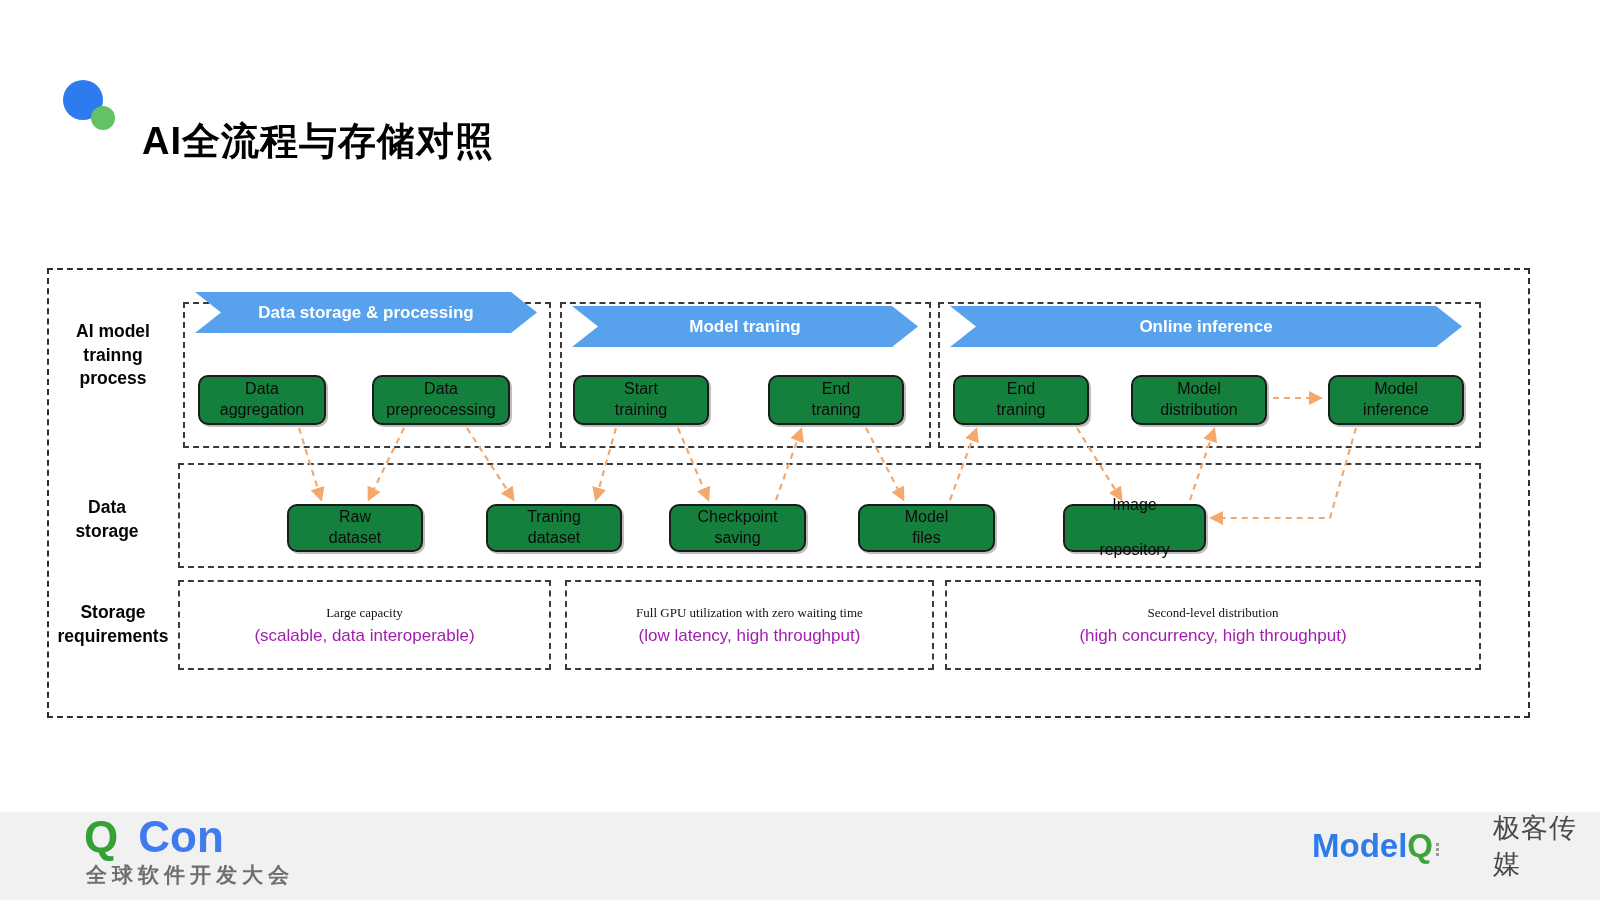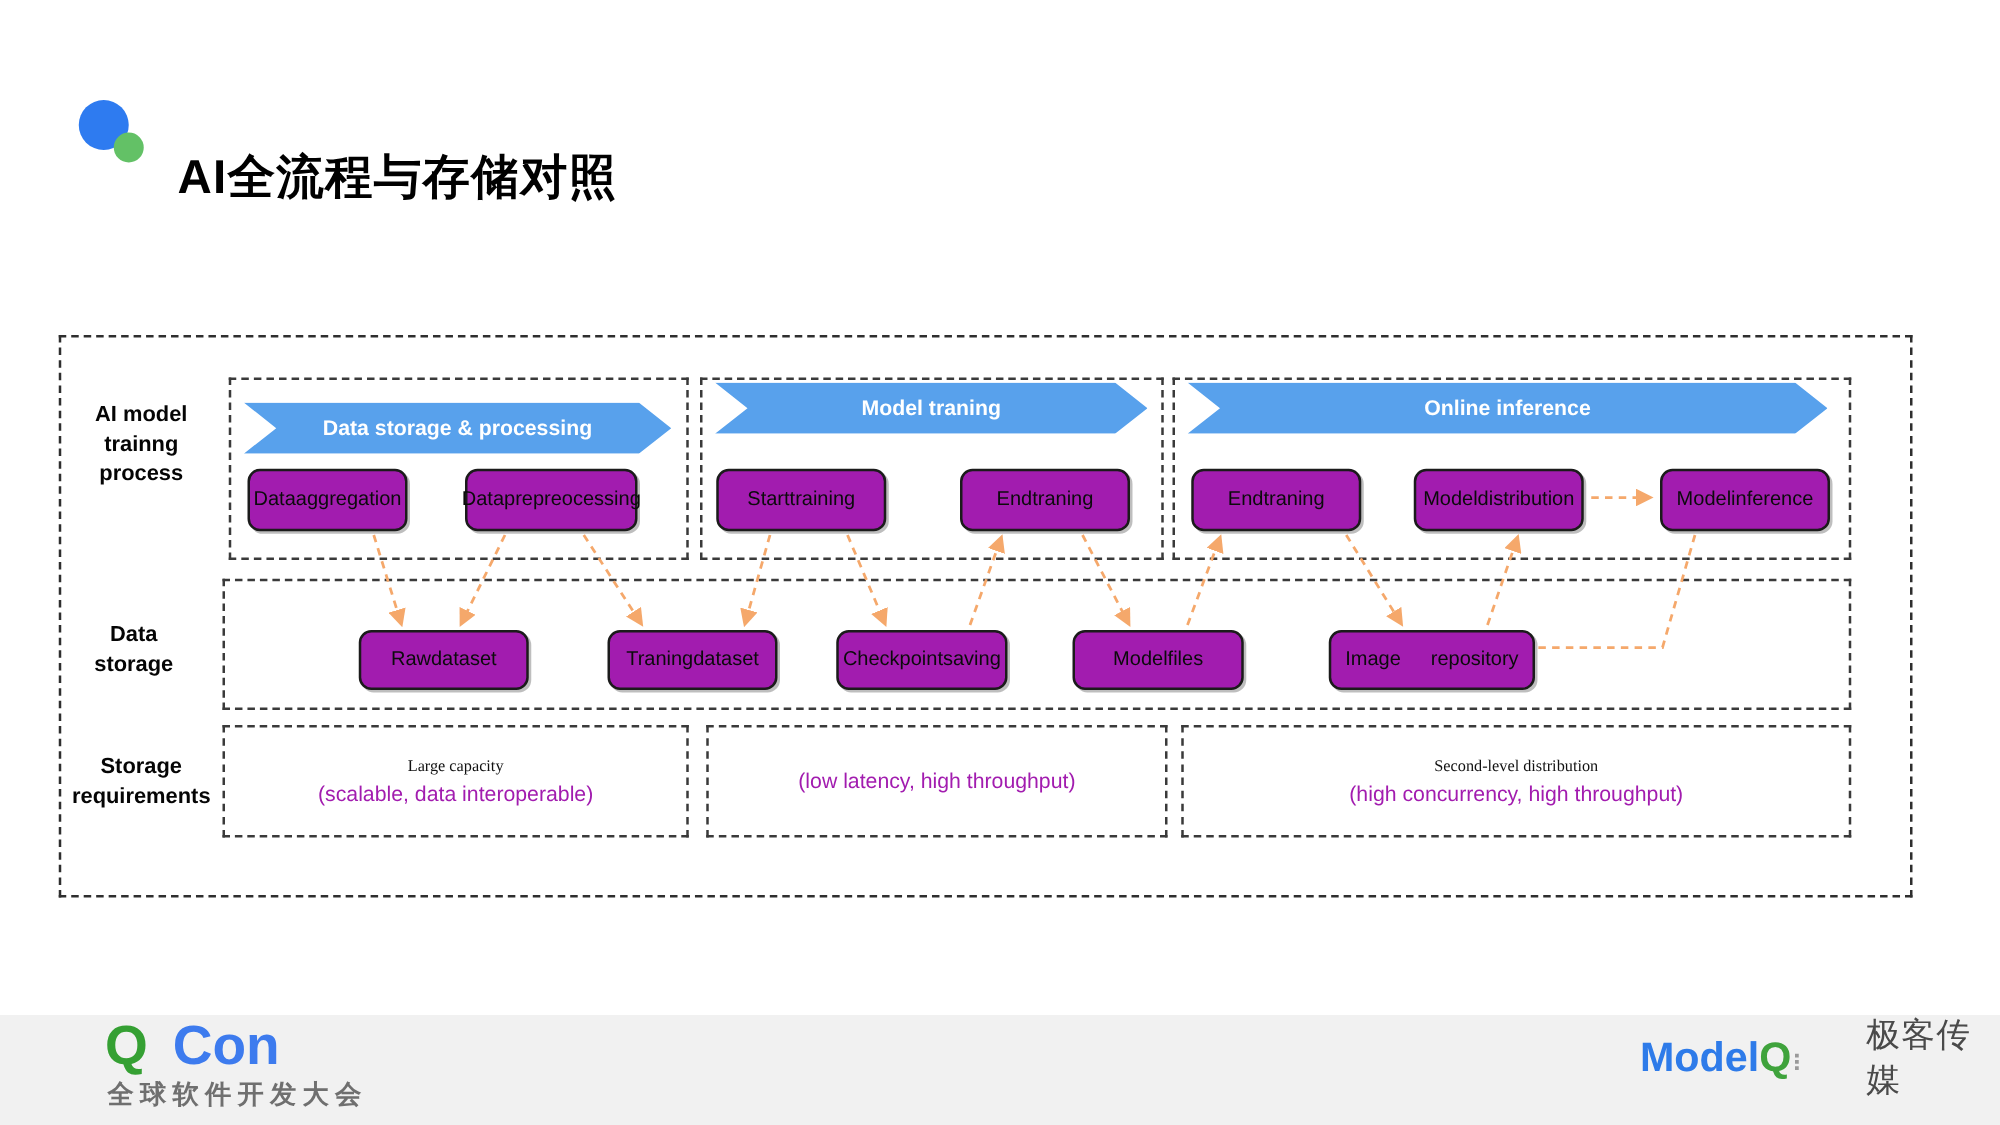--- a/index.html
+++ b/index.html
@@ -54,24 +54,24 @@
   .banner {
     position:absolute; height:41px; background:#58a1ec;
     color:#fff; font-weight:bold; font-size:17px;
     display:flex; align-items:center; justify-content:center;
     clip-path:polygon(0% 0%, calc(100% - 26px) 0%, 100% 50%, calc(100% - 26px) 100%, 0% 100%, 26px 50%);
     z-index:3;
   }
 
   
   .node {
-    position:absolute; background:#a21caf;
+    position:absolute; background:#15803d;
     border:2px solid #1b1b1b; border-radius:10px;
     box-shadow:2px 2px 0 rgba(110,110,110,.45);
-    display:flex; flex-direction:row; align-items:center; justify-content:center;
+    display:flex; flex-direction:column; align-items:center; justify-content:center;
     font-size:16px; line-height:1.3; text-align:center; color:#0b0b0b;
     z-index:3;
   }
 
   
   .arrows { position:absolute; left:0; top:0; z-index:2; pointer-events:none; }
 
   
   .footer-bar {
     position:absolute; left:0; top:812px; width:1600px; height:88px;
@@ -108,21 +108,21 @@
 <div class="outer-frame"></div>
 
 <div class="row-label" style="left:58px; top:320px; width:110px;">AI model trainng process</div>
 <div class="row-label" style="left:57px; top:496px; width:100px;">Data storage</div>
 <div class="row-label" style="left:48px; top:601px; width:130px;">Storage requirements</div>
 
 <div class="section-frame" style="left:183px; top:302px; width:368px; height:146px;"></div>
 <div class="section-frame" style="left:560px; top:302px; width:371px; height:146px;"></div>
 <div class="section-frame" style="left:938px; top:302px; width:543px; height:146px;"></div>
 
-<div class="banner" style="left:195px; top:322px; width:342px;">Data storage &amp; processing</div>
+<div class="banner" style="left:195px; top:292px; width:342px;">Data storage &amp; processing</div>
 <div class="banner" style="left:572px; top:306px; width:346px;">Model traning</div>
 <div class="banner" style="left:950px; top:306px; width:512px;">Online inference</div>
 
 <div class="node" style="left:198px; top:375px; width:128px; height:50px;">
   <span>Data</span>
   <span>aggregation</span>
 </div>
 <div class="node" style="left:372px; top:375px; width:138px; height:50px;">
   <span>Data</span>
   <span>prepreocessing</span>
@@ -159,30 +159,31 @@
   <span>dataset</span>
 </div>
 <div class="node" style="left:669px; top:504px; width:137px; height:48px;">
   <span>Checkpoint</span>
   <span>saving</span>
 </div>
 <div class="node" style="left:858px; top:504px; width:137px; height:48px;">
   <span>Model</span>
   <span>files</span>
 </div>
-<div class="node" style="left:1063px; top:504px; width:165px; height:48px;gap:24px;">
+<div class="node" style="left:1063px; top:504px; width:143px; height:48px;gap:24px;">
   <span>Image</span>
   <span>repository</span>
 </div>
 
 <div class="req-frame" style="left:178px; top:580px; width:373px; height:90px;">
   <div class="req-main">Large capacity</div>
   <div class="req-sub">(scalable, data interoperable)</div>
 </div>
 <div class="req-frame" style="left:565px; top:580px; width:369px; height:90px;">
+  <div class="req-main">Full GPU utilization with zero waiting time</div>
   <div class="req-sub">(low latency, high throughput)</div>
 </div>
 <div class="req-frame" style="left:945px; top:580px; width:536px; height:90px;">
   <div class="req-main">Second-level distribution</div>
   <div class="req-sub">(high concurrency, high throughput)</div>
 </div>
 
 <svg class="arrows" width="1600" height="900">
   <defs>
     <marker id="ah" viewBox="0 0 10 10" refX="8" refY="5" markerWidth="6.5" markerHeight="6.5" orient="auto-start-reverse">

